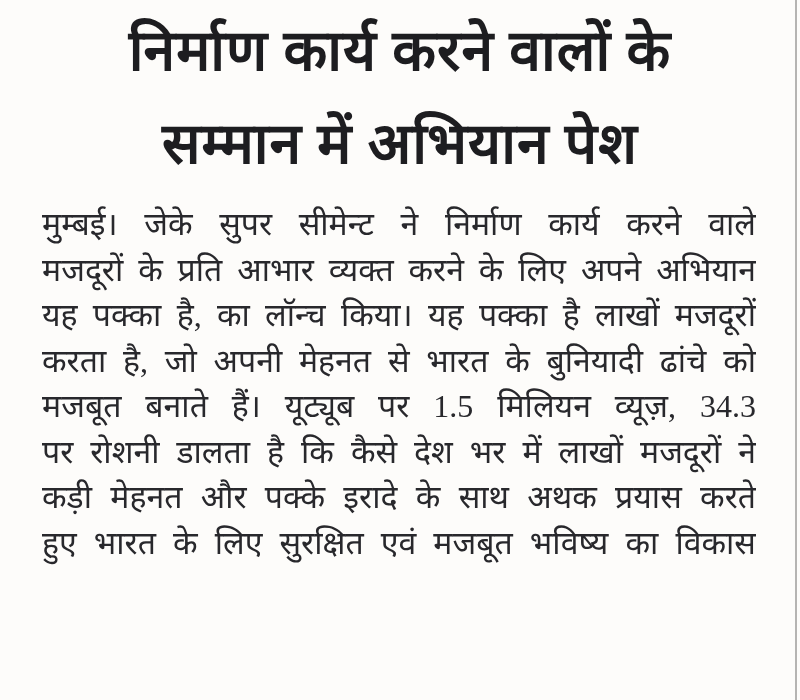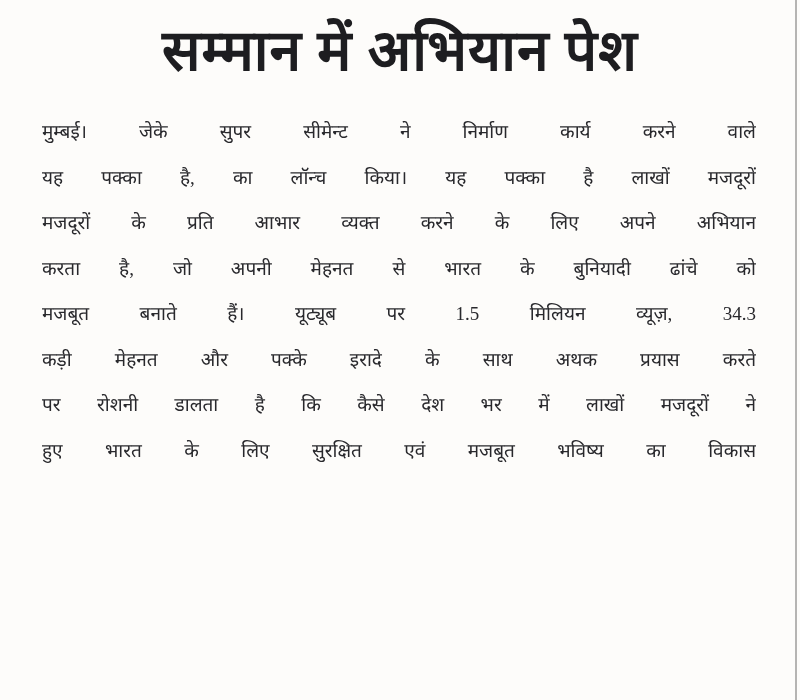--- a/index.html
+++ b/index.html
@@ -26,21 +26,21 @@
     font-size: 57px;
     line-height: 93px;
     white-space: nowrap;
     letter-spacing: 1px;
   }
   .body-text {
     margin: 12px 44px 0 42px;
     color: #28282c;
   }
   .body-line {
-    font-size: 19px;
+    font-size: 32px;
     line-height: 45.5px;
     height: 45.5px;
     overflow: hidden;
     text-align: justify;
     text-align-last: justify;
     -moz-text-align-last: justify;
     white-space: normal;
   }
   .column-divider {
     position: absolute;
@@ -50,29 +50,30 @@
     height: 700px;
     background: #b5b4b2;
   }
 </style>
 </head>
 <body>
 
 <div class="clipping">
 
   <h1 class="headline">
+    <div class="headline-line">निर्माण कार्य करने वालों के</div>
     <div class="headline-line">सम्मान में अभियान पेश</div>
   </h1>
 
   <div class="body-text">
     <div class="body-line">मुम्बई। जेके सुपर सीमेन्ट ने निर्माण कार्य करने वाले</div>
+    <div class="body-line">मजदूरों के प्रति आभार व्यक्त करने के लिए अपने अभियान</div>
     <div class="body-line">यह पक्का है, का लॉन्च किया। यह पक्का है लाखों मजदूरों</div>
-    <div class="body-line">मजदूरों के प्रति आभार व्यक्त करने के लिए अपने अभियान</div>
     <div class="body-line">करता है, जो अपनी मेहनत से भारत के बुनियादी ढांचे को</div>
     <div class="body-line">मजबूत बनाते हैं। यूट्यूब पर 1.5 मिलियन व्यूज़, 34.3</div>
+    <div class="body-line">पर रोशनी डालता है कि कैसे देश भर में लाखों मजदूरों ने</div>
     <div class="body-line">कड़ी मेहनत और पक्के इरादे के साथ अथक प्रयास करते</div>
-    <div class="body-line">पर रोशनी डालता है कि कैसे देश भर में लाखों मजदूरों ने</div>
     <div class="body-line">हुए भारत के लिए सुरक्षित एवं मजबूत भविष्य का विकास</div>
   </div>
 
   <div class="column-divider"></div>
 
 </div>
 
 </body></html>

